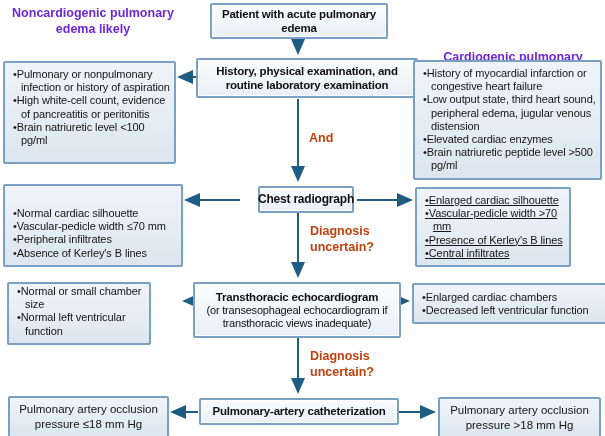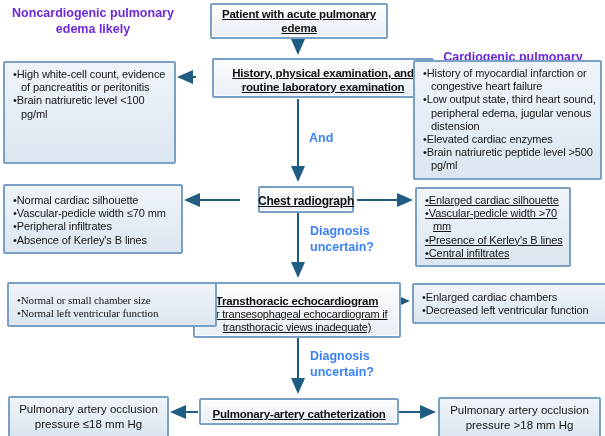--- a/index.html
+++ b/index.html
@@ -26,25 +26,24 @@
   }
   .cbox {
     position: absolute;
     border: 2px solid var(--box-border, #759ac0);
     background: linear-gradient(180deg, #fbfdfe 0%, #e8eff6 100%);
     box-shadow: inset 0 0 0 1px #ffffff;
     border-radius: 2px;
     display: flex;
     flex-direction: column;
     align-items: center;
-    justify-content: flex-end;
+    justify-content: center;
     text-align: center;
     color: #101010;
     padding: 2px 5px;
-    text-decoration: underline;
   }
   .cbox .t { font-weight: bold; font-size: 11.5px; line-height: 1.22; letter-spacing: -0.2px; }
   .cbox .s { font-weight: normal; font-size: 11px; line-height: 1.2; letter-spacing: -0.2px; }
   .nowrap { white-space: nowrap; }
 
   .sbox {
     position: absolute;
     border: 2px solid var(--box-border, #7ea2c4);
     background: linear-gradient(180deg, #eff4f9 0%, #dce6f0 100%);
     border-radius: 2px;
@@ -61,21 +60,21 @@
     justify-content: center;
     text-align: center;
     font-size: 11.5px;
     line-height: 1.3;
   }
   .flow-label {
     position: absolute;
     font-weight: bold;
     font-size: 12.5px;
     line-height: 1.25;
-    color: #3b82f6;
+    color: #c2410c;
   }
 </style>
 </head>
 <body>
 
 <div class="canvas">
 
   <svg class="arrows" width="605" height="436">
     <defs>
       <marker id="ah" markerWidth="9" markerHeight="8" refX="7" refY="3.5" orient="auto">
@@ -96,21 +95,21 @@
     <line class="arrow-line" x1="399" y1="412" x2="434" y2="412" marker-end="url(#ah)"></line>
   </svg>
 
   <div class="hdr" style="left:8px; top:6px; width:170px;">Noncardiogenic pulmonary edema likely</div>
   <div class="hdr" style="left:428px; top:6px; width:170px;margin-top:44px;">Cardiogenic pulmonary edema likely</div>
 
   <div class="cbox" style="left:210px; top:3px; width:178px; min-height:35px;">
     <span class="t">Patient with acute pulmonary edema</span>
   </div>
 
-  <div class="cbox" style="left:212px; top:58px; width:222px; min-height:40px;">
+  <div class="cbox" style="left:196px; top:58px; width:222px; min-height:40px;">
     <span class="t">History, physical examination, and routine laboratory examination</span>
   </div>
 
   <div class="flow-label" style="left:309px; top:131px;">And</div>
 
   <div class="cbox" style="left:258px; top:186px; width:96px; min-height:27px;">
     <span class="t nowrap" style="font-size:12px;">Chest radiograph</span>
   </div>
 
   <div class="flow-label" style="left:310px; top:224px; width:78px;">Diagnosis uncertain?</div>
@@ -121,35 +120,36 @@
   </div>
 
   <div class="flow-label" style="left:310px; top:349px; width:78px;">Diagnosis uncertain?</div>
 
   <div class="cbox" style="left:199px; top:398px; width:200px; min-height:27px;">
     <span class="t nowrap">Pulmonary-artery catheterization</span>
   </div>
 
   <div class="sbox" style="left:3px; top:61px; width:173px; min-height:103px;">
     <ul>
+        <li>Pulmonary or nonpulmonary infection or history of aspiration</li>
         <li>High white-cell count, evidence of pancreatitis or peritonitis</li>
         <li>Brain natriuretic level &lt;100 pg/ml</li>
       </ul>
   </div>
 
-  <div class="sbox" style="left:3px; top:184px; width:180px; min-height:65px; padding-top:7px;">
+  <div class="sbox" style="left:3px; top:184px; width:180px; min-height:65px; padding-top:20px;">
     <ul>
         <li>Normal cardiac silhouette</li>
         <li>Vascular-pedicle width ≤70 mm</li>
         <li>Peripheral infiltrates</li>
         <li>Absence of Kerley's B lines</li>
       </ul>
   </div>
 
-  <div class="sbox" style="left:7px; top:282px; width:210px; min-height:36px; padding-top:9px;font-family:Liberation Serif, serif;">
+  <div class="sbox" style="left:7px; top:282px; width:144px; min-height:36px; padding-top:0;">
     <ul>
         <li>Normal or small chamber size</li>
         <li>Normal left ventricular function</li>
       </ul>
   </div>
 
   <div class="sbox center-text" style="left:8px; top:396px; width:161px; min-height:37px;">
     <span>Pulmonary artery occlusion pressure ≤18 mm Hg</span>
   </div>
 

